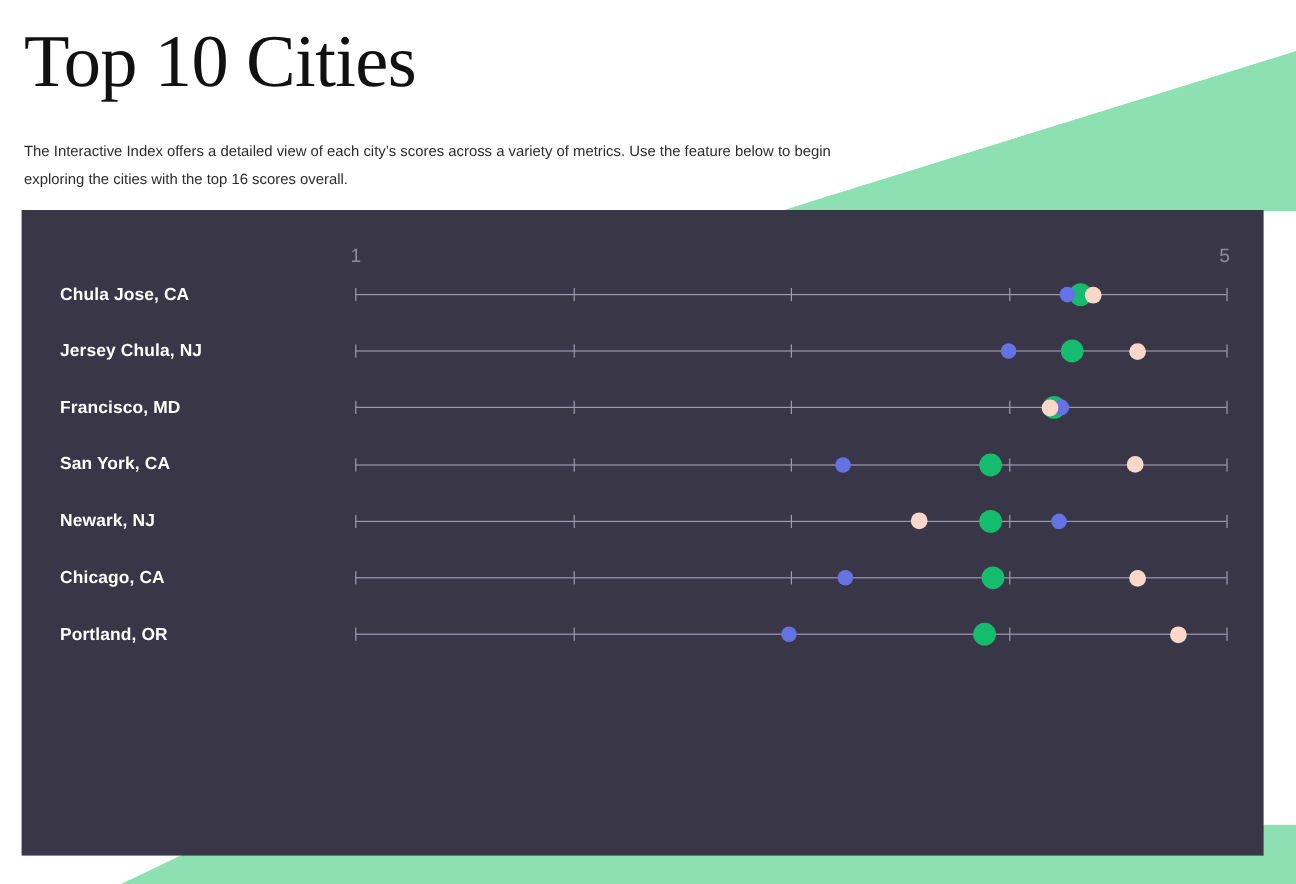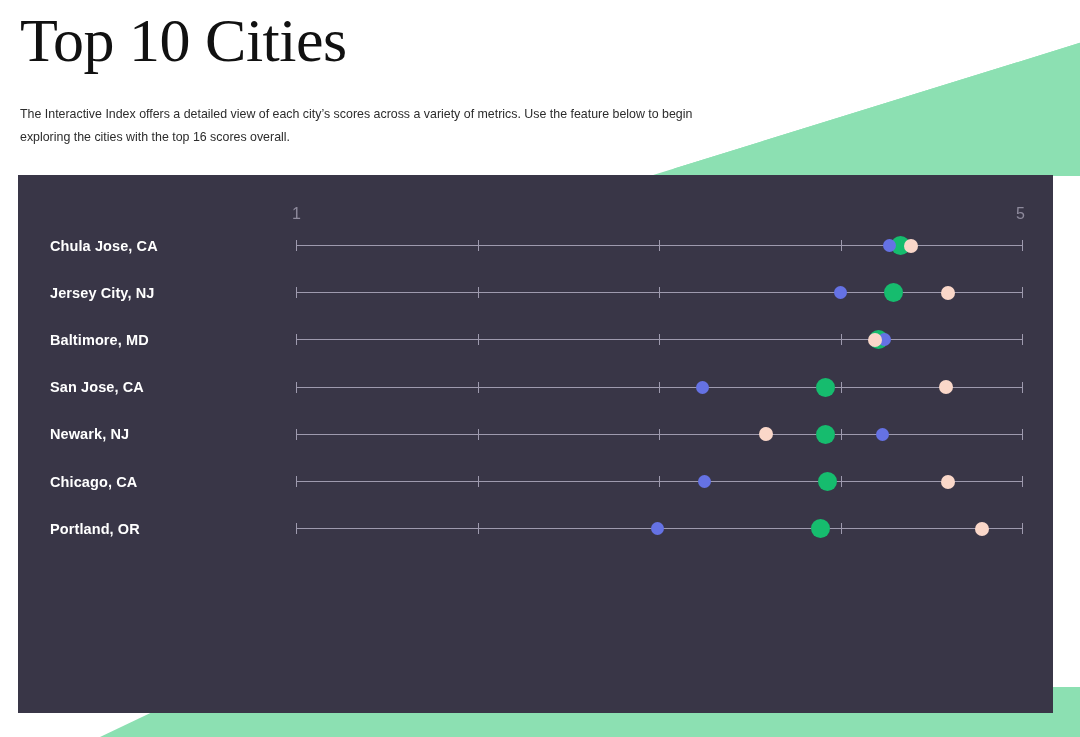--- a/index.html
+++ b/index.html
@@ -44,21 +44,21 @@
     position: absolute;
     left: 0; top: 0;
     width: 1080px; height: 50px;
     background: #8ce0b2;
     clip-path: polygon(100px 50px, 1080px 50px, 1080px 0px, 205px 0px);
   }
   
   .header {
     position: relative;
     z-index: 2;
-    padding: 8px 20px 0 20px;
+    padding: 20px 20px 0 20px;
   }
   .page-title {
     font-family: "Liberation Serif", serif;
     font-size: 62px;
     font-weight: 400;
     line-height: 1.05;
     color: #111111;
     letter-spacing: -0.5px;
   }
   .page-desc {
@@ -169,47 +169,47 @@
             <div class="tick" style="left: 181.5px;"></div>
             <div class="tick" style="left: 363px;"></div>
             <div class="tick" style="left: 544.5px;"></div>
             <div class="tick" style="left: 726px;"></div>
             <div class="dot blue" style="left: 593.505px; background: rgb(101, 114, 228);"></div>
             <div class="dot green" style="left: 604.395px; background: rgb(22, 188, 110);"></div>
             <div class="dot peach" style="left: 615.285px; background: rgb(250, 215, 201);"></div>
           </div>
         </div>
         <div class="row">
-          <div class="row-label">Jersey City, NJ</div>
+          <div class="row-label">Jersey Chula, NJ</div>
           <div class="track">
             <div class="tick" style="left: 0px;"></div>
             <div class="tick" style="left: 181.5px;"></div>
             <div class="tick" style="left: 363px;"></div>
             <div class="tick" style="left: 544.5px;"></div>
             <div class="tick" style="left: 726px;"></div>
             <div class="dot blue" style="left: 544.5px; background: rgb(101, 114, 228);"></div>
             <div class="dot green" style="left: 597.135px; background: rgb(22, 188, 110);"></div>
             <div class="dot peach" style="left: 651.585px; background: rgb(250, 215, 201);"></div>
           </div>
         </div>
         <div class="row">
-          <div class="row-label">Baltimore, MD</div>
+          <div class="row-label">Francisco, MD</div>
           <div class="track">
             <div class="tick" style="left: 0px;"></div>
             <div class="tick" style="left: 181.5px;"></div>
             <div class="tick" style="left: 363px;"></div>
             <div class="tick" style="left: 544.5px;"></div>
             <div class="tick" style="left: 726px;"></div>
             <div class="dot blue" style="left: 588.06px; background: rgb(101, 114, 228);"></div>
             <div class="dot green" style="left: 582.615px; background: rgb(22, 188, 110);"></div>
             <div class="dot peach" style="left: 578.985px; background: rgb(250, 215, 201);"></div>
           </div>
         </div>
         <div class="row">
-          <div class="row-label">San Jose, CA</div>
+          <div class="row-label">San York, CA</div>
           <div class="track">
             <div class="tick" style="left: 0px;"></div>
             <div class="tick" style="left: 181.5px;"></div>
             <div class="tick" style="left: 363px;"></div>
             <div class="tick" style="left: 544.5px;"></div>
             <div class="tick" style="left: 726px;"></div>
             <div class="dot blue" style="left: 406.56px; background: rgb(101, 114, 228);"></div>
             <div class="dot green" style="left: 529.98px; background: rgb(22, 188, 110);"></div>
             <div class="dot peach" style="left: 649.77px; background: rgb(250, 215, 201);"></div>
           </div>

